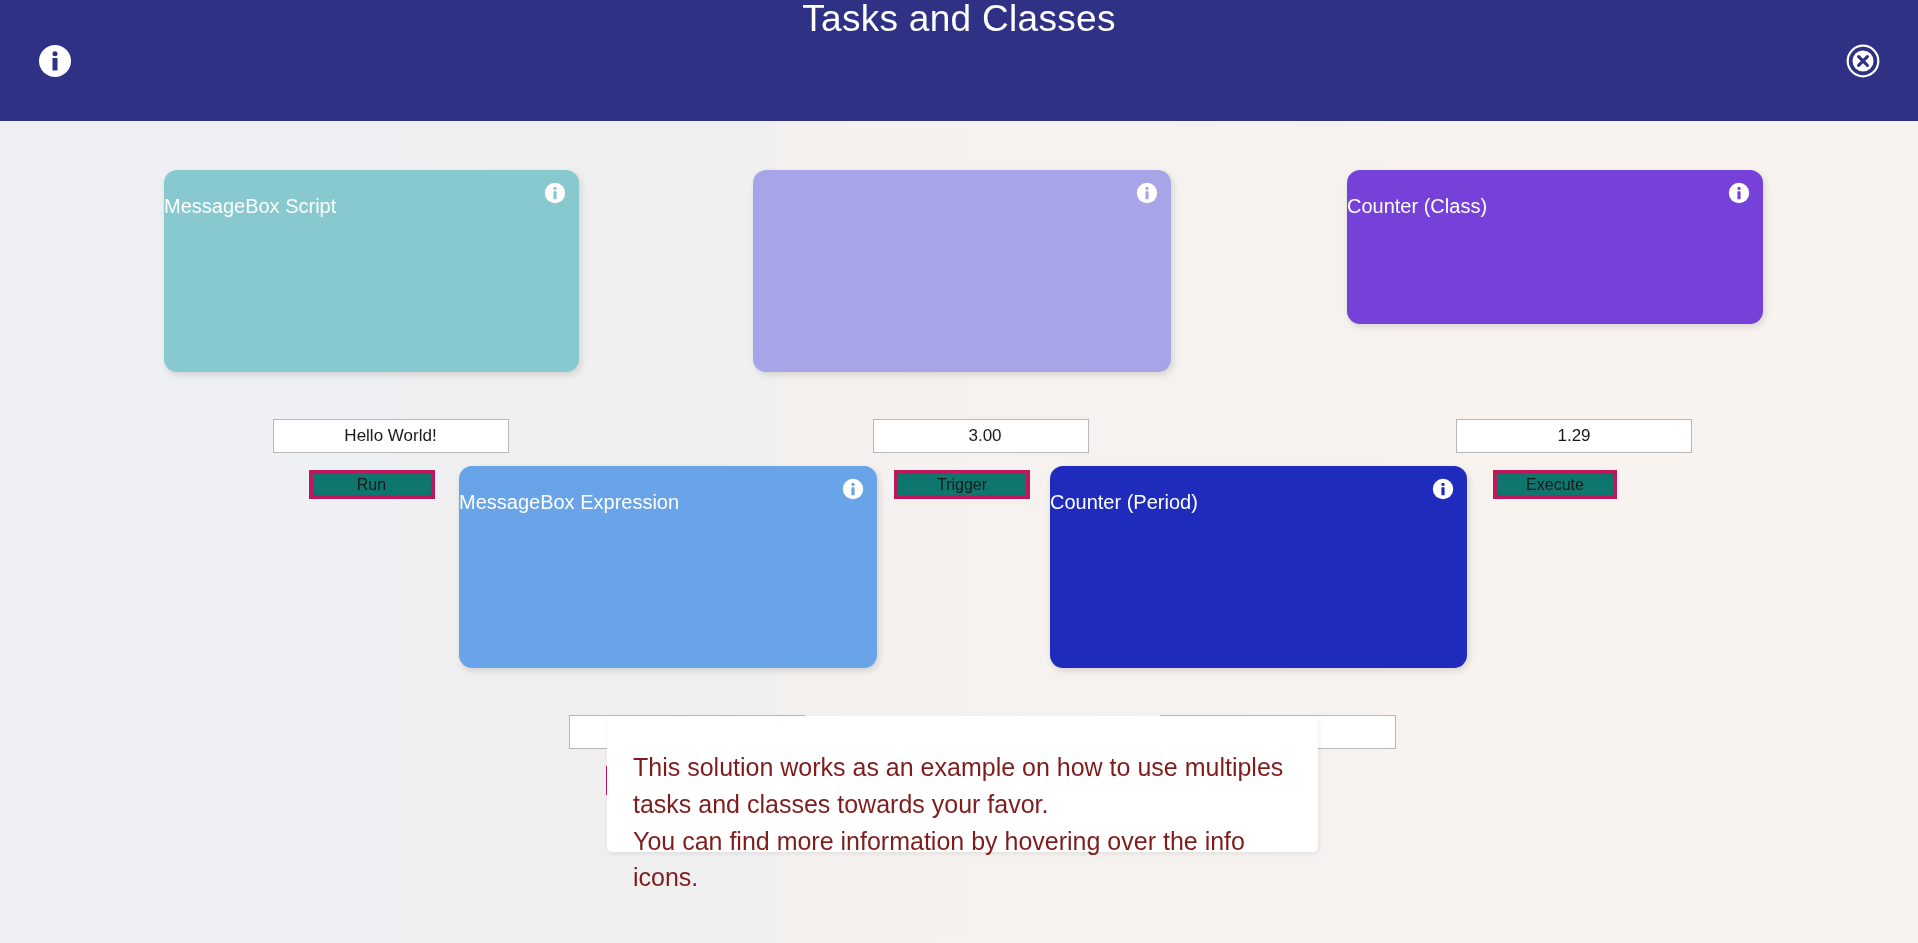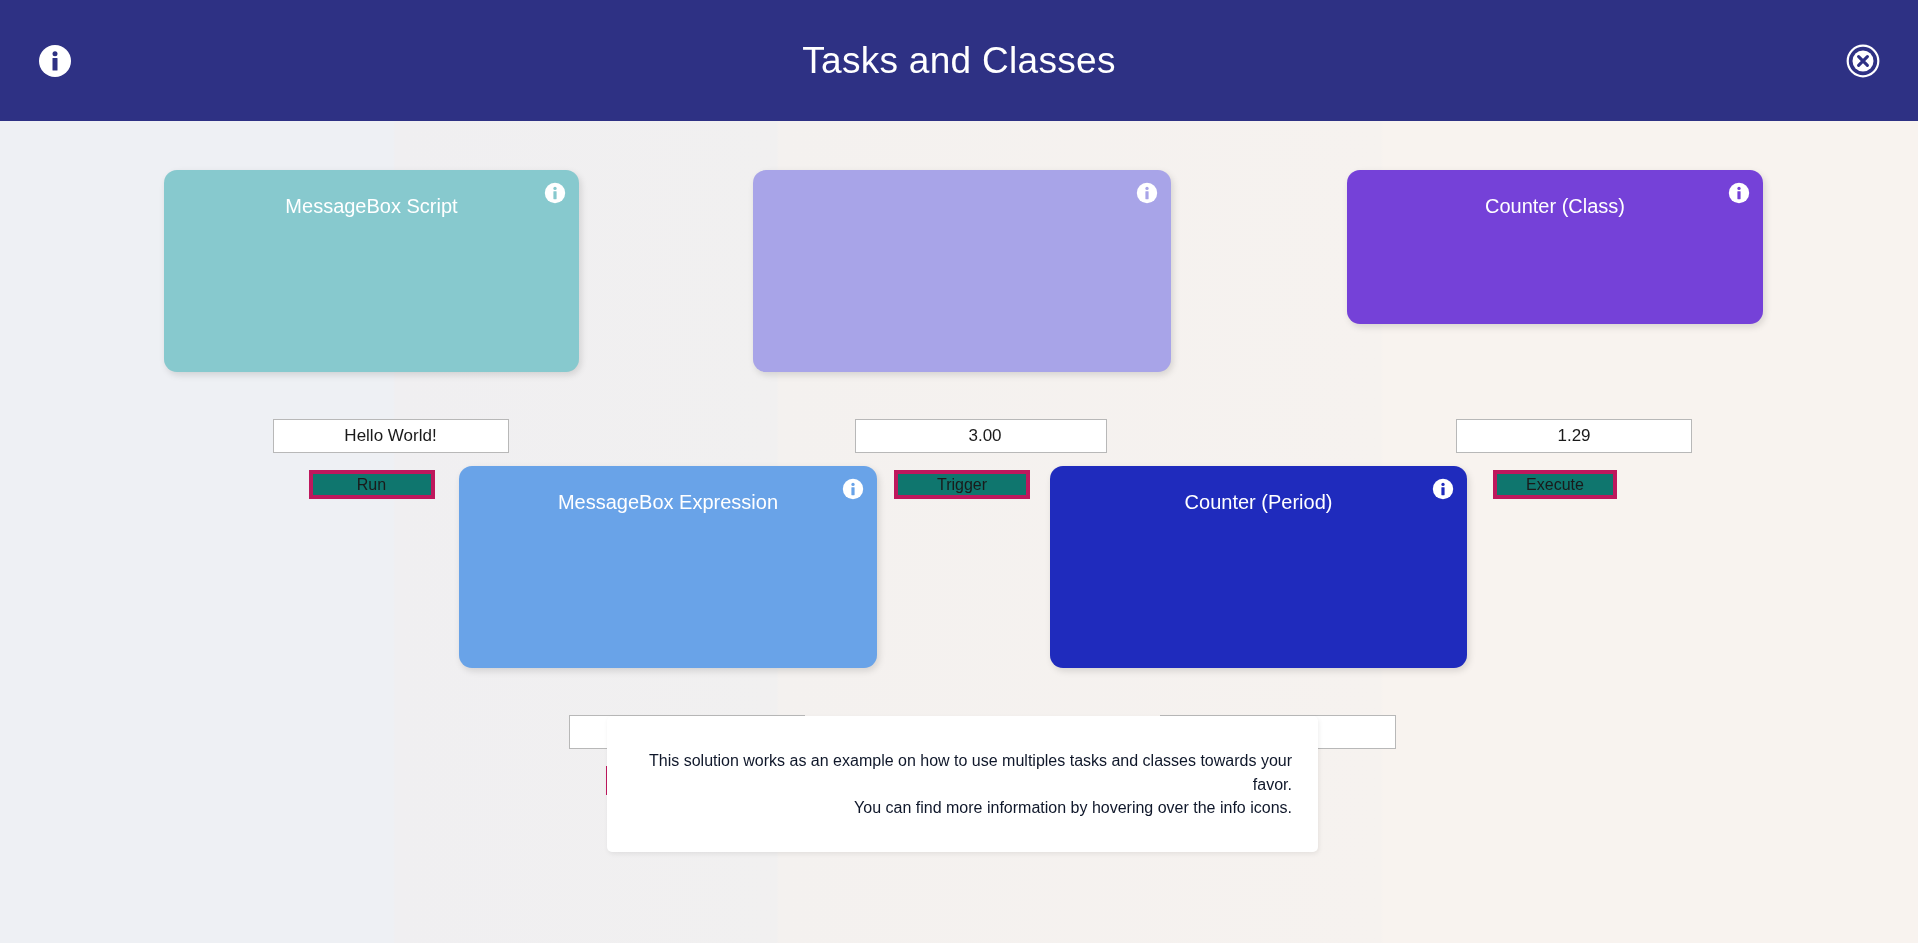--- a/index.html
+++ b/index.html
@@ -34,21 +34,21 @@
 
   
   .titlebar {
     position: absolute;
     top: 0;
     left: 0;
     width: 1918px;
     height: 121px;
     background: #2e3184;
     display: flex;
-    align-items: center;
+    align-items: flex-start;
     justify-content: center;
   }
 
   .titlebar-title {
     color: #ffffff;
     font-size: 37px;
     font-weight: 300;
     letter-spacing: 0.3px;
     line-height: 1;
     white-space: nowrap;
@@ -80,21 +80,21 @@
     border-radius: 13px;
     box-shadow: 2px 3px 7px rgba(0,0,0,0.13);
     overflow: visible;
   }
 
   .card-title {
     position: absolute;
     left: 0;
     right: 0;
     top: 26px;
-    text-align: center;
+    text-align: left;
     color: #ffffff;
     font-size: 20px;
     font-weight: 400;
     line-height: 1;
     white-space: nowrap;
   }
 
   .card-info-icon {
     position: absolute;
     top: 12px;
@@ -139,21 +139,21 @@
     cursor: pointer;
     border-radius: 0;
   }
 
   
   #card-messagebox-script { left: 164px; top: 170px; width: 415px; height: 202px; background: #87c9ce; }
   #card-messagebox-script .card-value  { top: 249px; width: 236px; }
   #card-messagebox-script .card-button { top: 300px; width: 126px; }
 
   #card-counter-trigger { left: 753px; top: 170px; width: 418px; height: 202px; background: #a8a4e8; }
-  #card-counter-trigger .card-value  { top: 249px; width: 252px; padding-left: 8px; }
+  #card-counter-trigger .card-value  { top: 249px; width: 216px; padding-left: 8px; }
   #card-counter-trigger .card-button { top: 300px; width: 136px; }
 
   #card-counter-class { left: 1347px; top: 170px; width: 416px; height: 154px; background: #7541d8; }
   #card-counter-class .card-value  { top: 249px; width: 236px; }
   #card-counter-class .card-button { top: 300px; width: 124px; }
 
   #card-messagebox-expression { left: 459px; top: 466px; width: 418px; height: 202px; background: #69a3e8; }
   #card-messagebox-expression .card-value  { top: 249px; width: 236px; }
   #card-messagebox-expression .card-button { top: 300px; width: 124px; }
 
@@ -167,25 +167,24 @@
     top: 716px;
     width: 711px;
     height: 136px;
     background: #ffffff;
     border-radius: 5px;
     box-shadow: 1px 2px 5px rgba(0,0,0,0.07);
     padding: 33px 26px 0 26px;
   }
 
   .info-panel-text {
-    color: #0f172a;
-    font-size: 16px;
+    color: #7f1d1d;
+    font-size: 25px;
     line-height: 1.47;
     white-space: pre-line;
-    text-align: right;
   }
 </style>
 </head>
 <body>
 
 <div class="app">
 
   <div class="titlebar">
     <span class="tb-info-icon">
       <svg viewBox="0 0 34 34" width="34" height="34" aria-hidden="true">

